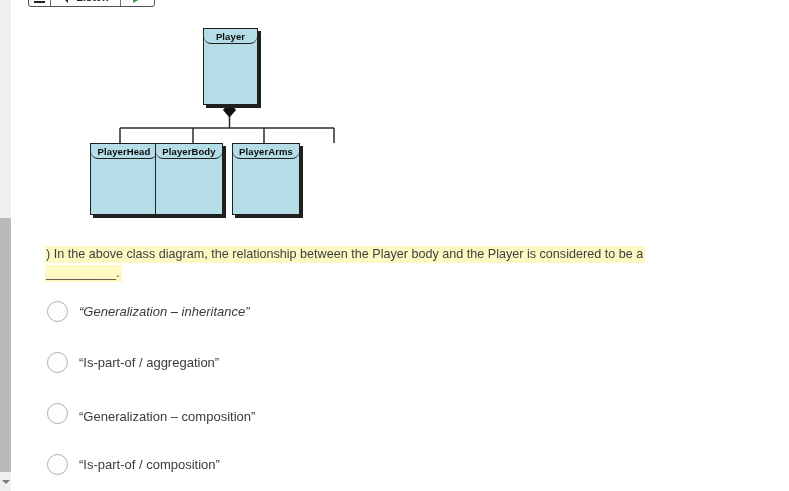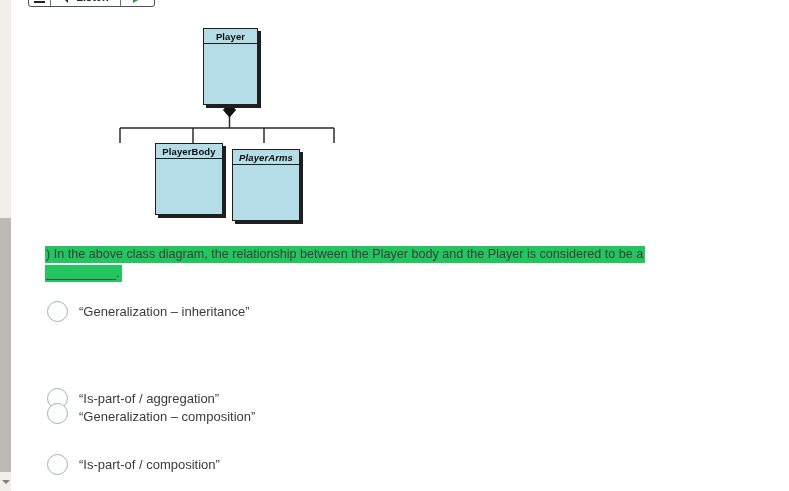--- a/index.html
+++ b/index.html
@@ -34,42 +34,43 @@
   .diagram{position:absolute;left:0;top:0;width:420px;height:235px;}
   .uml-box{
     position:absolute;background:#b5dde8;border:1.6px solid #1f1f1f;
     box-shadow:3px 3px 0 0 #1f1f1f;box-sizing:border-box;
   }
   .uml-title{
     height:14px;border-bottom:1.6px solid #1f1f1f;
     font-size:9.5px;font-weight:bold;color:#0a0a0a;
     display:flex;align-items:center;justify-content:center;
     letter-spacing:0.1px;
+    border-radius:7px;
   }
   .box-player{left:203px;top:28px;width:55px;height:77px;}
   .box-head  {left:90px; top:143px;width:68px;height:72px;}
   .box-body  {left:155px;top:143px;width:68px;height:72px;}
-  .box-arms  {left:232px;top:149px;width:68px;height:72px;font-style:italic;}
+  .box-arms  {left:232px;top:143px;width:68px;height:72px;}
   .box-legs  {left:303px;top:143px;width:68px;height:72px;}
   .connectors{position:absolute;left:0;top:0;pointer-events:none;}
 
   
   .question{position:absolute;left:45px;top:245px;font-size:12.6px;line-height:19px;color:#3e3e3e;white-space:nowrap;}
-  .hl{background:#22c55e;padding:1px 2px 2px 1px;}
+  .hl{background:#fef9c3;padding:1px 2px 2px 1px;}
 
   
   .option-row{position:absolute;left:47px;display:flex;align-items:center;}
   .radio{
     width:21px;height:21px;border-radius:50%;
     border:1.5px solid #a3b1bd;background:#fdfdfd;box-sizing:border-box;
     flex:0 0 auto;
   }
   .option-label{margin-left:11px;font-size:13px;color:#3b3b3b;}
-  .opt-1{top:301px;}
-  .opt-2{top:352px;margin-top:36px;}
+  .opt-1{top:301px;font-style:italic;}
+  .opt-2{top:352px;}
   .opt-3{top:403px;align-items:flex-end;}
   .opt-4{top:454px;}
 </style>
 </head>
 <body>
 
 <div class="scrollbar">
   <div class="thumb"></div>
   <div class="down-btn">
     <span class="down-arrow"></span>
@@ -101,20 +102,23 @@
       <line x1="193" y1="128" x2="193" y2="143"></line>
       <line x1="264" y1="128" x2="264" y2="143"></line>
       <line x1="334" y1="128" x2="334" y2="143"></line>
     </g>
     <polygon points="229.5,103 235.5,110 229.5,117 223.5,110" fill="#111" stroke="#111"></polygon>
   </svg>
 
   <div class="uml-box box-player">
     <div class="uml-title">Player</div>
   </div>
+  <div class="uml-box box-head">
+    <div class="uml-title">PlayerHead</div>
+  </div>
   <div class="uml-box box-body">
     <div class="uml-title">PlayerBody</div>
   </div>
   <div class="uml-box box-arms">
     <div class="uml-title">PlayerArms</div>
   </div>
 </div>
 
 <div class="question">
   <span class="hl">) In the above class diagram, the relationship between the Player body and the Player is considered to be a</span><br>

